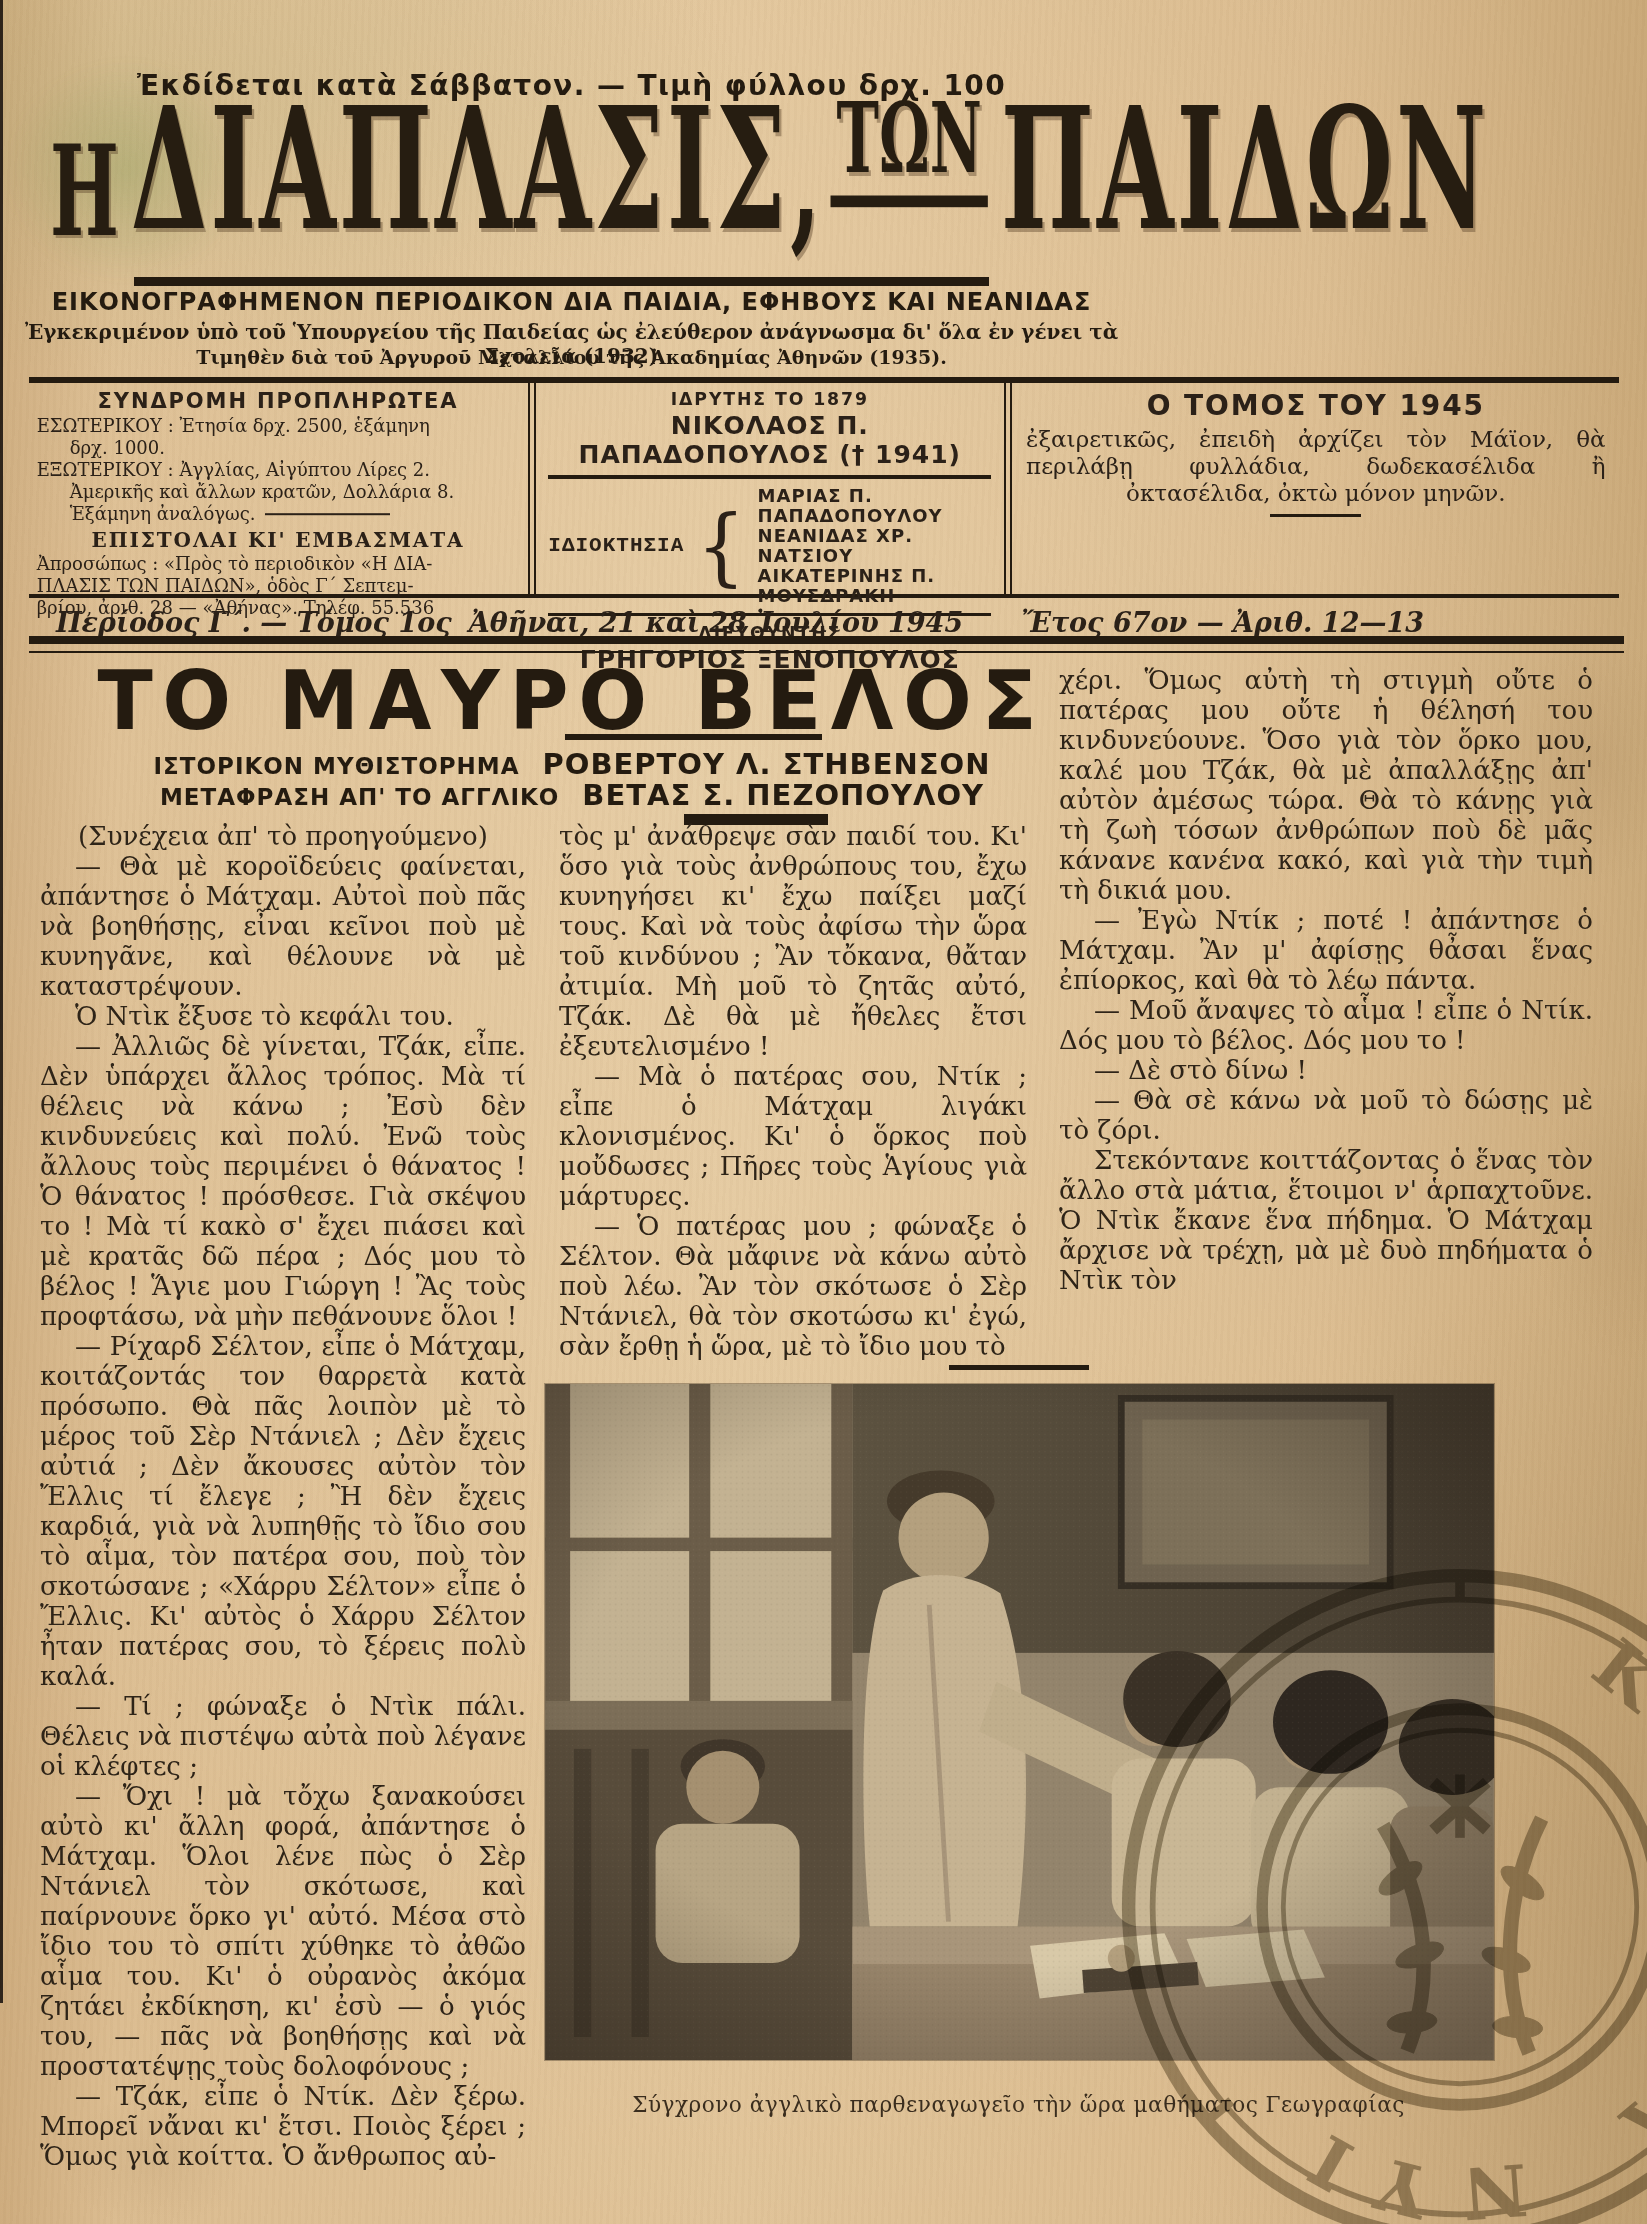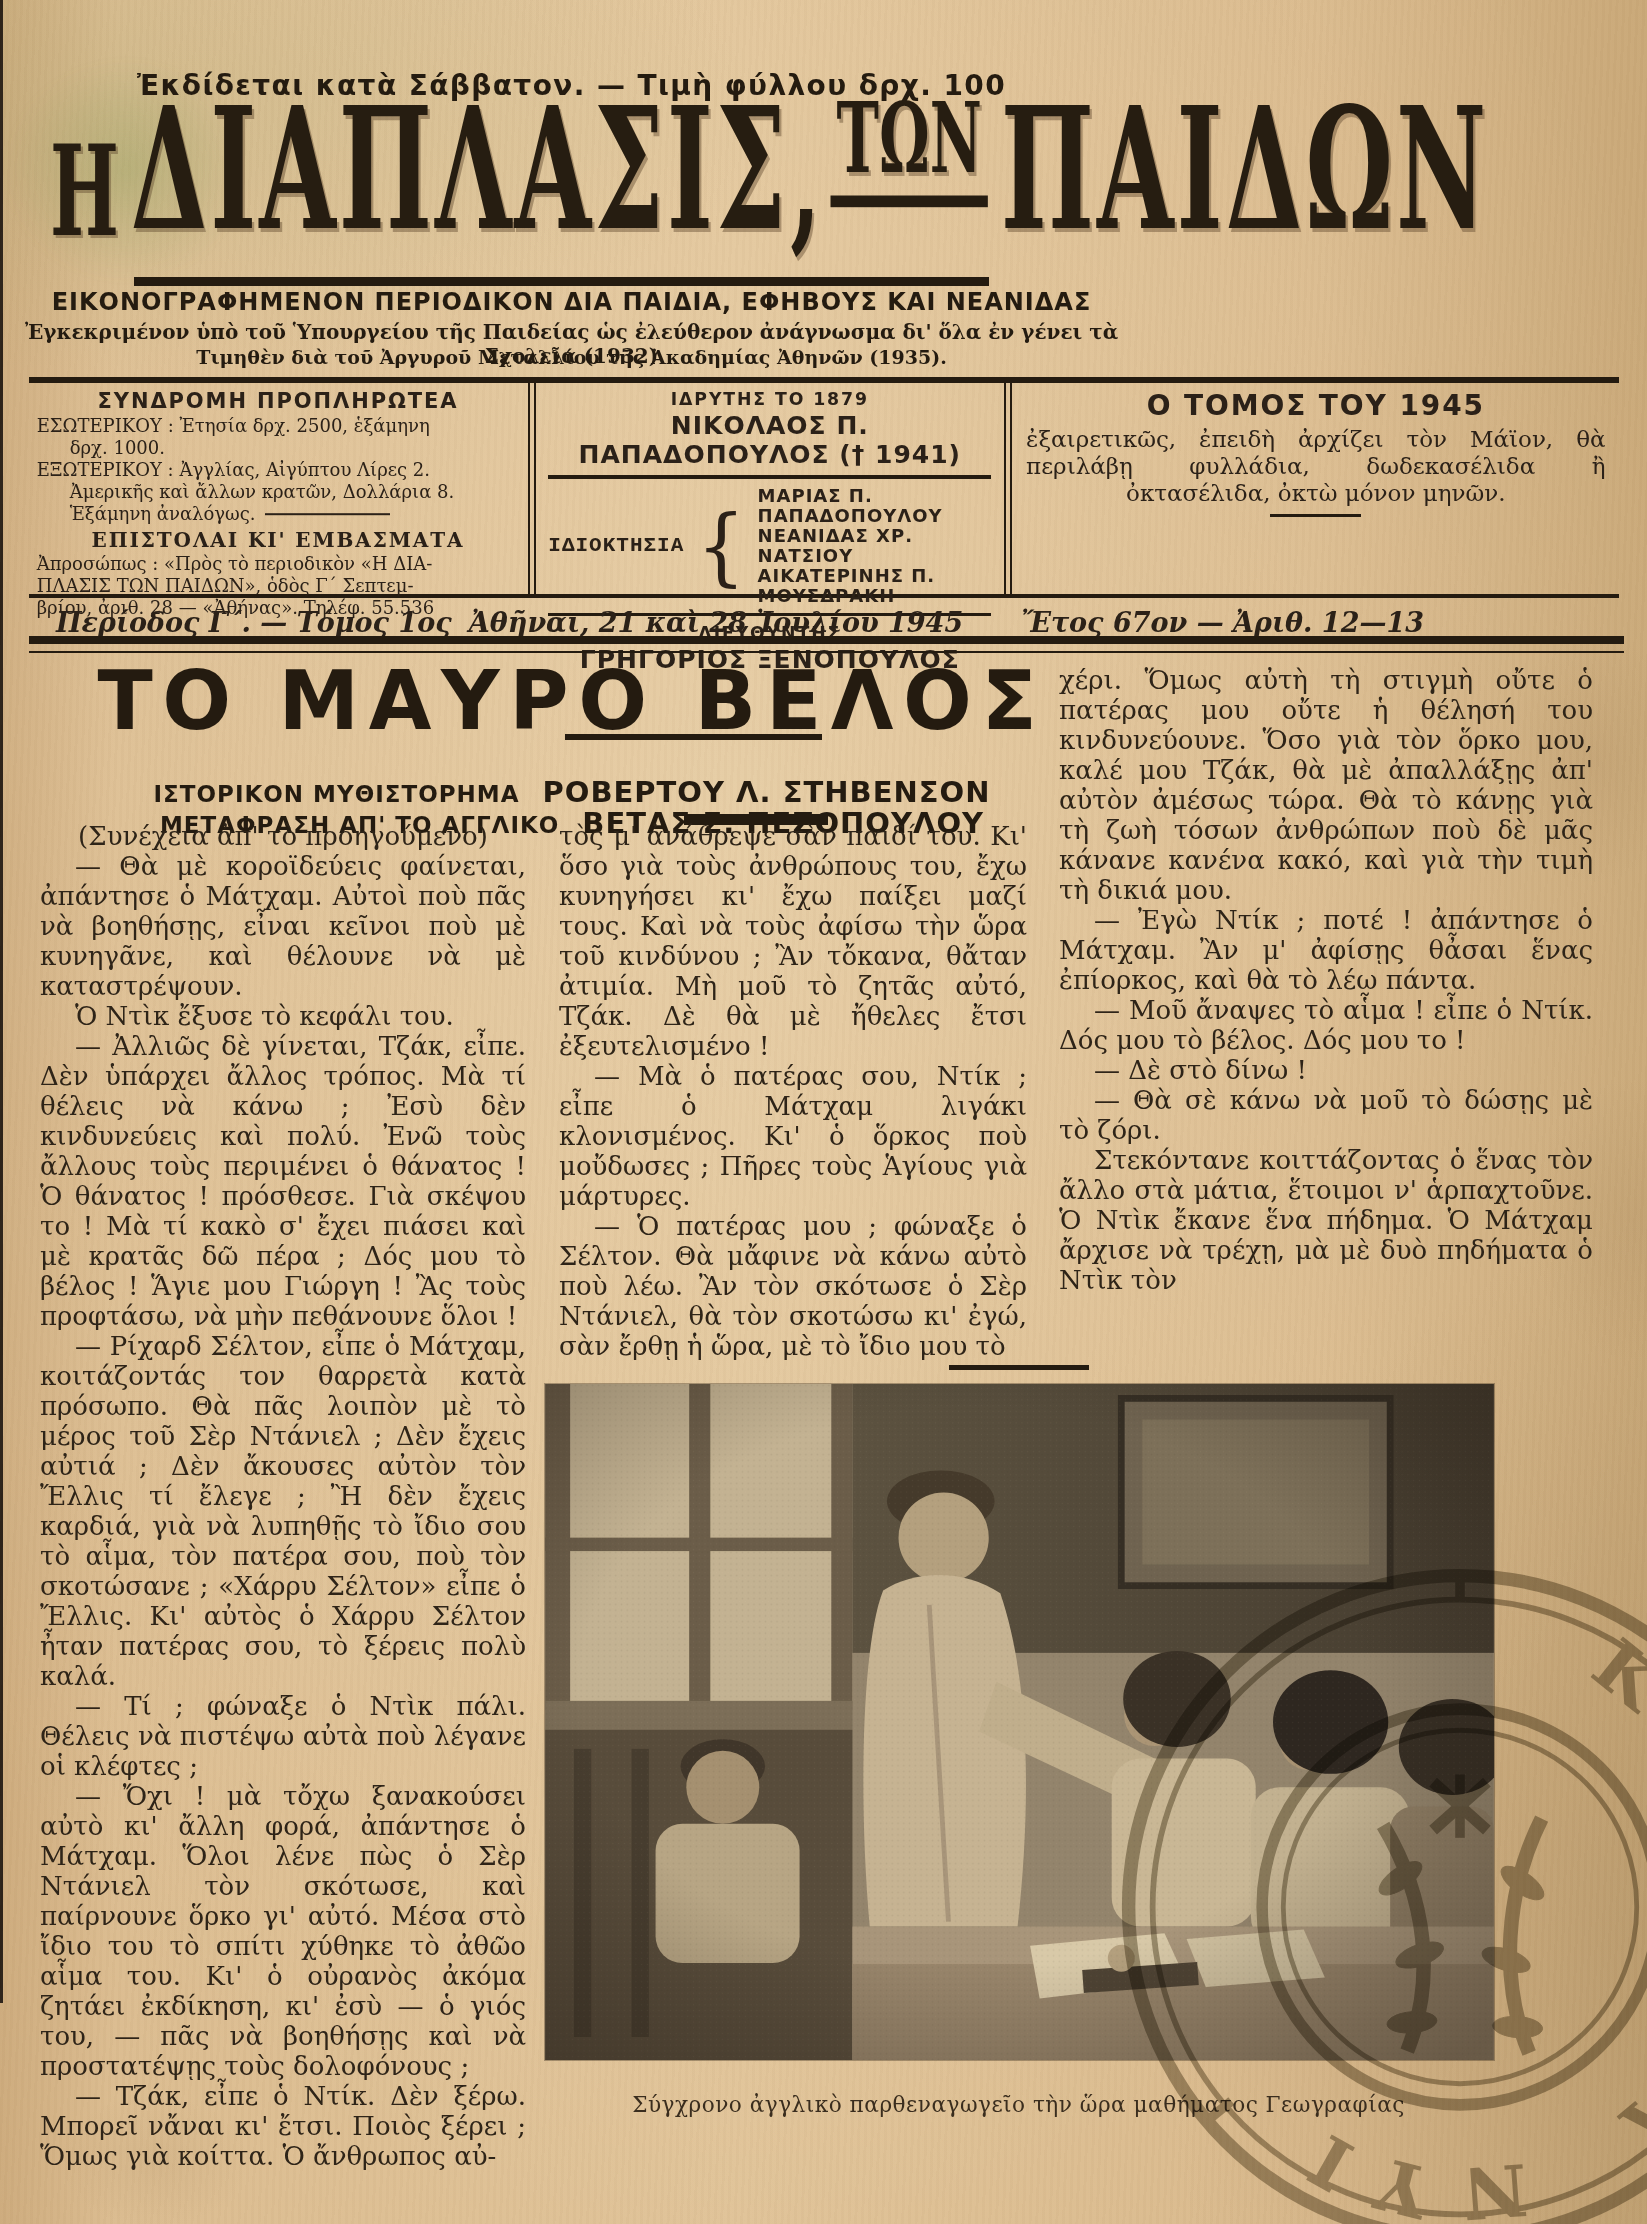--- a/index.html
+++ b/index.html
@@ -64,21 +64,21 @@
   #dlLeft{left:56px;}
   #dlCenter{left:716px;transform:translateX(-50%);}
   #dlRight{left:1424px;transform:translateX(-100%);}
   #dlRuleThick{left:29px;top:636px;width:1595px;height:7.7px;}
   #dlRuleThin{left:29px;top:651px;width:1595px;height:1.9px;}
   
   #storyTitle{position:absolute;left:63px;top:661px;width:1018px;text-align:center;
     font-family:"DejaVu Sans",sans-serif;font-weight:bold;font-size:81px;letter-spacing:9.6px;line-height:1;color:#241b10;}
   #titleRule{left:565px;top:734px;width:257px;height:5.8px;}
   .byline{position:absolute;left:63px;width:1018px;display:flex;justify-content:center;align-items:baseline;gap:23px;
-    font-family:"DejaVu Sans",sans-serif;font-weight:bold;color:#241b10;white-space:nowrap;margin-top:28px;}
+    font-family:"DejaVu Sans",sans-serif;font-weight:bold;color:#241b10;white-space:nowrap;}
   #byline1{top:747px;}
   #byline2{top:778px;}
   .by-small{font-size:23px;letter-spacing:1px;}
   .by-big{font-size:29px;letter-spacing:1px;}
   #bylineRule{left:684px;top:814px;width:144px;height:10.6px;}
   
   .col{position:absolute;}
   #col1{left:40px;top:821px;width:486px;}
   #col2{left:559px;top:821px;width:468px;}
   #col3{left:1059px;top:665px;width:534px;}

